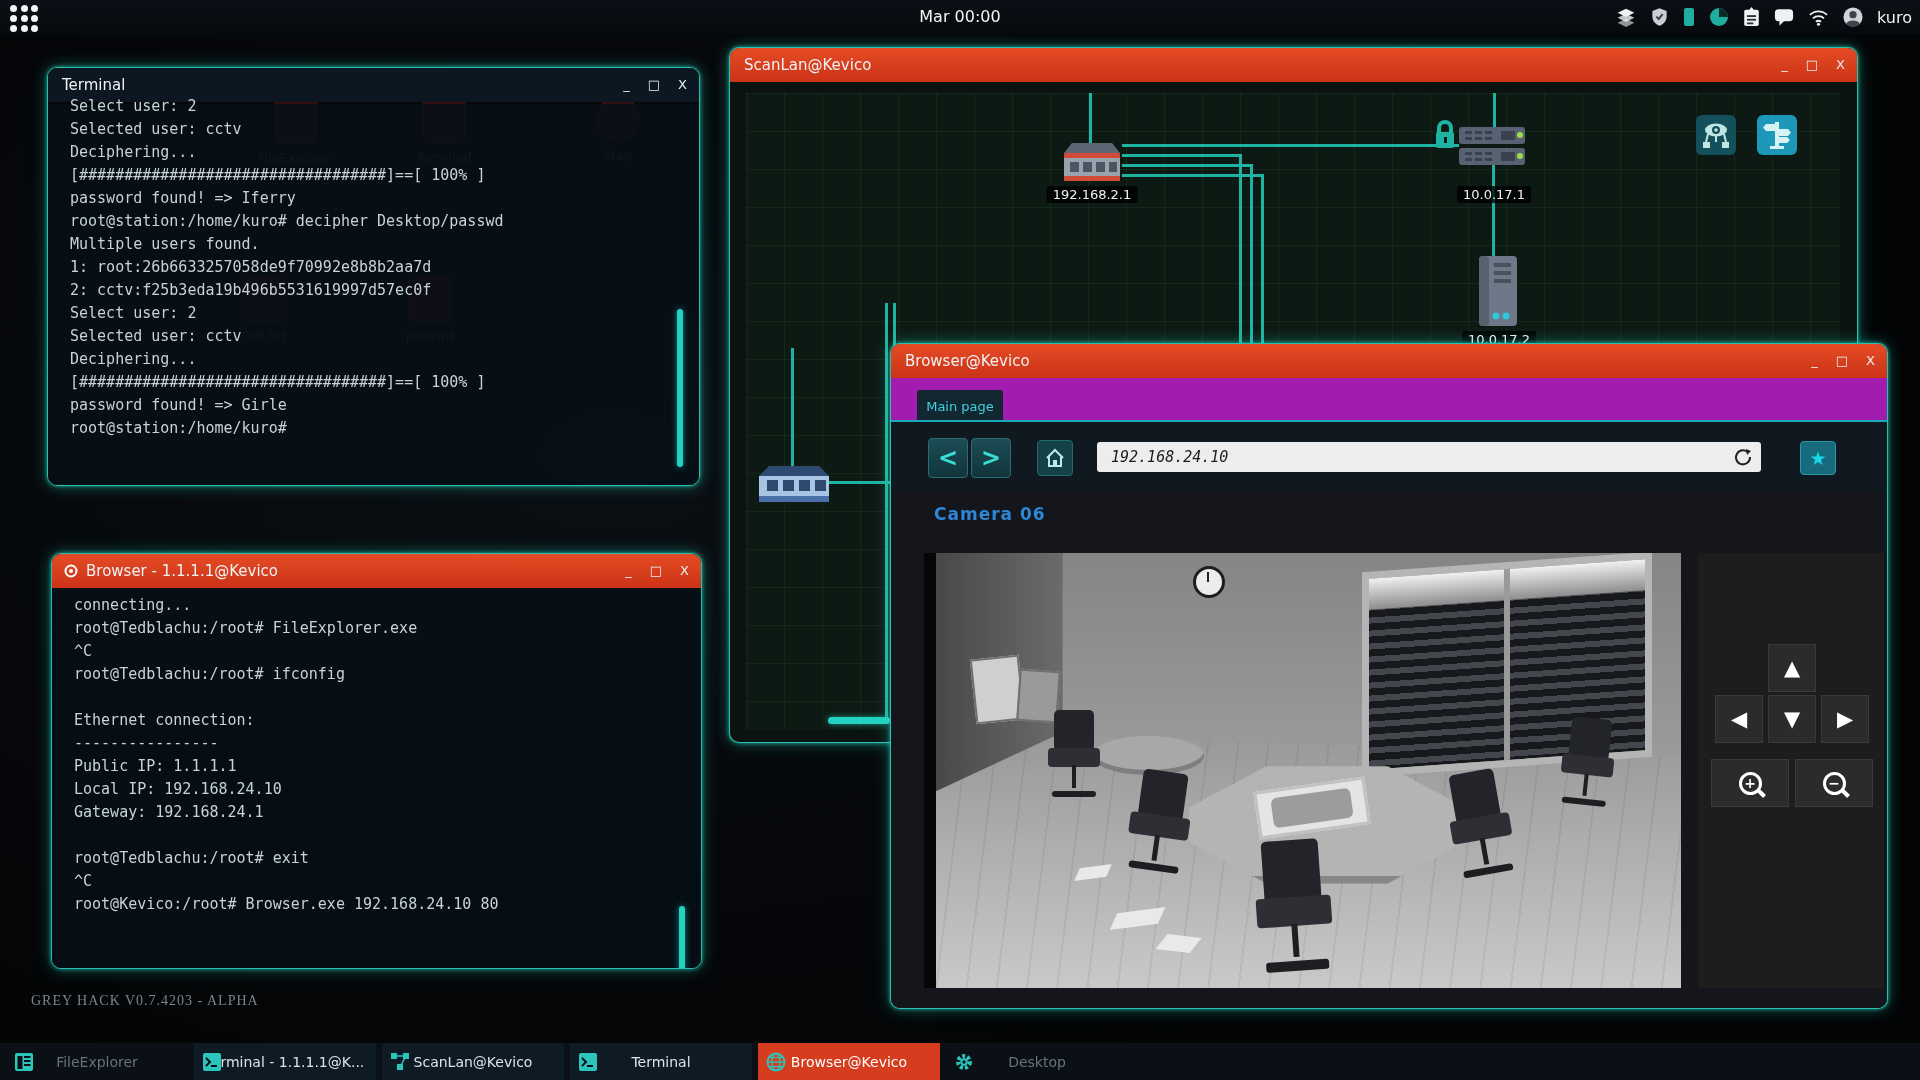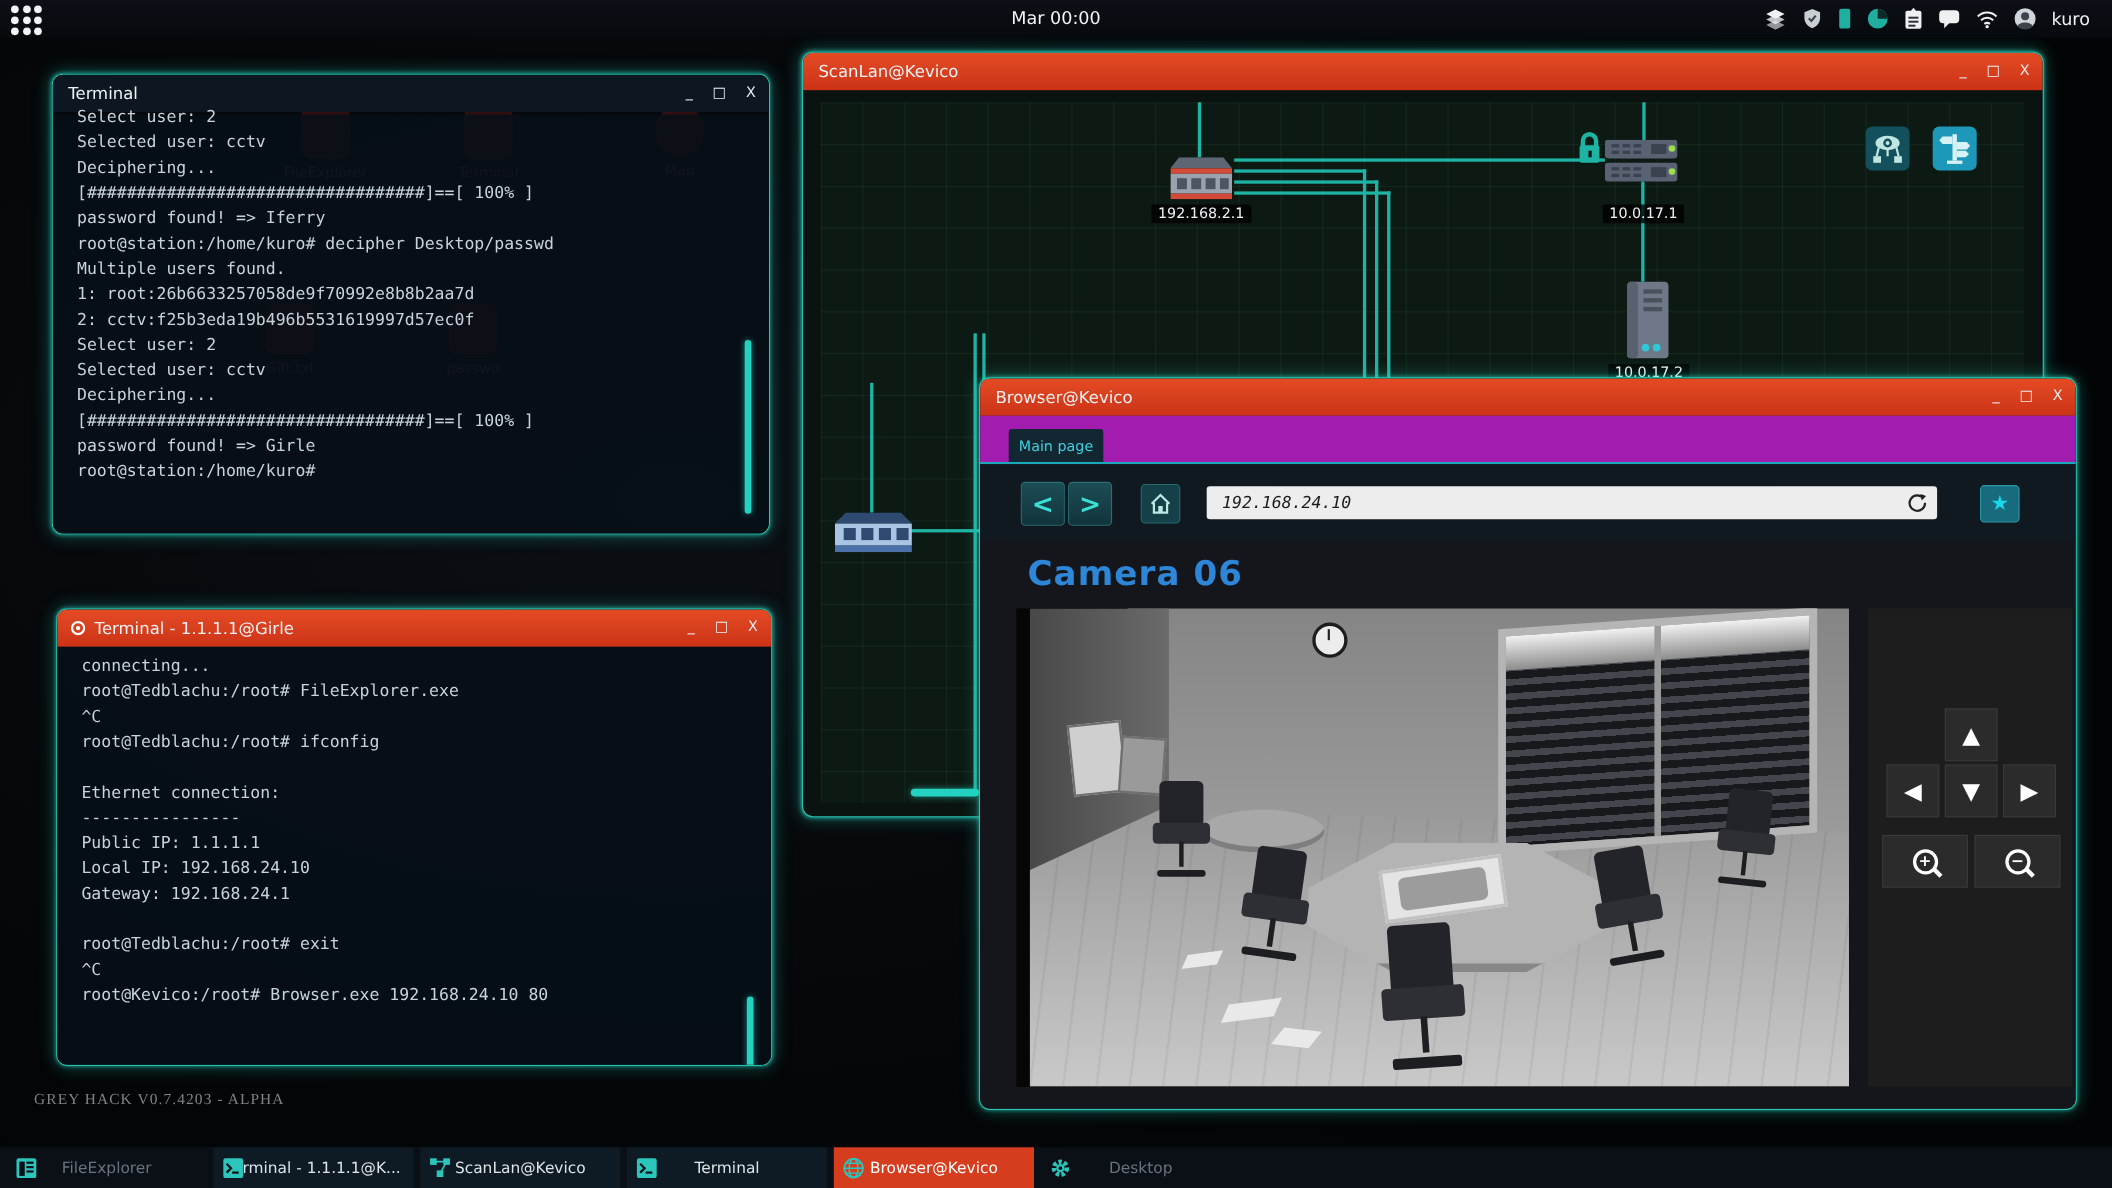--- a/index.html
+++ b/index.html
@@ -6,21 +6,21 @@
   body{width:1920px;height:1080px;position:relative;overflow:hidden;
        font-family:"DejaVu Sans","Liberation Sans",sans-serif;
        background:radial-gradient(1200px 700px at 32% 42%, #0b0f14 0%, #06080b 55%, #030405 100%);}
   .abs{position:absolute;}
 
   
   #topbar{left:0;top:0;width:1920px;height:34px;background:linear-gradient(180deg,#0c1016,#060a0e);z-index:60;}
   #gridmenu{left:8px;top:3px;width:30px;height:28px;display:grid;grid-template-columns:repeat(3,1fr);gap:2px;padding:2px;cursor:pointer;}
   #gridmenu i{width:7px;height:7px;border-radius:50%;background:#f2f4f5;}
   #clock{left:0;right:0;top:0;height:34px;line-height:34px;text-align:center;color:#f2f4f5;font-size:16px;}
-  #tray{right:20px;top:0;height:34px;display:flex;align-items:center;gap:14px;}
+  #tray{right:8px;top:0;height:34px;display:flex;align-items:center;gap:14px;}
   #tray svg{display:block;}
   #username{color:#eef1f2;font-size:16px;}
 
   
   .dicon{z-index:1;width:90px;text-align:center;opacity:.55;}
   .dicon .dbox{width:42px;height:44px;margin:0 auto;background:#5a1412;border-radius:8px;border:1px solid #7a201b;}
   .dicon .dround{border-radius:50%;}
   .dicon .dlabel{margin-top:6px;font-size:13px;color:#8a5a55;}
 
   
@@ -70,21 +70,21 @@
   #homebtn{position:absolute;left:146px;top:18px;width:34px;height:34px;background:#144048;border:1px solid #246a72;
            border-radius:4px;display:flex;align-items:center;justify-content:center;cursor:pointer;}
   #addrbar{position:absolute;left:206px;top:20px;width:664px;height:30px;background:#ededed;border-radius:3px;
            display:flex;align-items:center;}
   #addrtext{flex:1;margin-left:12px;font-family:"DejaVu Sans Mono","Liberation Mono",monospace;font-size:15px;color:#1c1c1c;
             background:transparent;border:none;outline:none;font-style:italic;}
   #refresh{margin-right:8px;cursor:pointer;display:flex;}
   #starbtn{position:absolute;left:909px;top:19px;width:34px;height:32px;background:#176b7c;border:1px solid #2a96a6;
            border-radius:4px;color:#18d8ea;font-size:19px;display:flex;align-items:center;justify-content:center;cursor:pointer;}
   #bpage{position:absolute;left:0;top:148px;right:0;bottom:0;background:#14161b;}
-  #camheading{position:absolute;left:43px;top:12px;color:#2e86d8;font-size:31px;font-weight:bold;letter-spacing:1px;}
+  #camheading{position:absolute;left:43px;top:12px;color:#2e86d8;font-size:17px;font-weight:bold;letter-spacing:1px;}
 
   
   #camview{position:absolute;left:33px;top:61px;width:757px;height:435px;background:#060606;overflow:hidden;}
   #room{position:absolute;left:12px;top:0;right:0;bottom:0;}
   .r-backwall{position:absolute;left:12%;top:0;width:88%;height:52%;background:linear-gradient(180deg,#858585,#9d9d9d);}
   .r-leftwall{position:absolute;left:0;top:0;width:17%;height:100%;background:linear-gradient(90deg,#484848,#6b6b6b);
               clip-path:polygon(0 0,100% 0,100% 86%,0 100%);}
   .r-floor{position:absolute;left:0;bottom:0;width:100%;height:58%;
            background:repeating-linear-gradient(97deg,rgba(0,0,0,.06) 0 2px,transparent 2px 30px),linear-gradient(180deg,#999,#c9c9c9);
            clip-path:polygon(0 22%,16% 0,100% 8%,100% 100%,0 100%);}
@@ -305,21 +305,21 @@
     <div style="position:absolute;left:82px;top:624px;width:62px;height:7px;border-radius:4px;background:#23d2c0;box-shadow:0 0 6px rgba(35,210,192,.6);"></div>
   </div>
 </section>
 
 <section class="abs win" id="terminal2">
   <div class="tbar tbar-red">
     <svg style="margin-left:12px;" width="14" height="14" viewBox="0 0 14 14">
       <circle cx="7" cy="7" r="5.5" fill="none" stroke="#fff" stroke-width="2"></circle>
         <circle cx="7" cy="7" r="2" fill="#fff"></circle>
     </svg>
-    <span class="ttl" style="margin-left:8px;">Terminal - 1.1.1.1@Girle</span>
+    <span class="ttl" style="margin-left:8px;">Browser - 1.1.1.1@Kevico</span>
     <span class="wbtns">
       <span>_</span>
       <span>□</span>
       <span>X</span>
     </span>
   </div>
   <div class="termbody">
     <pre class="term">connecting...
 root@Tedblachu:/root# FileExplorer.exe
 ^C

